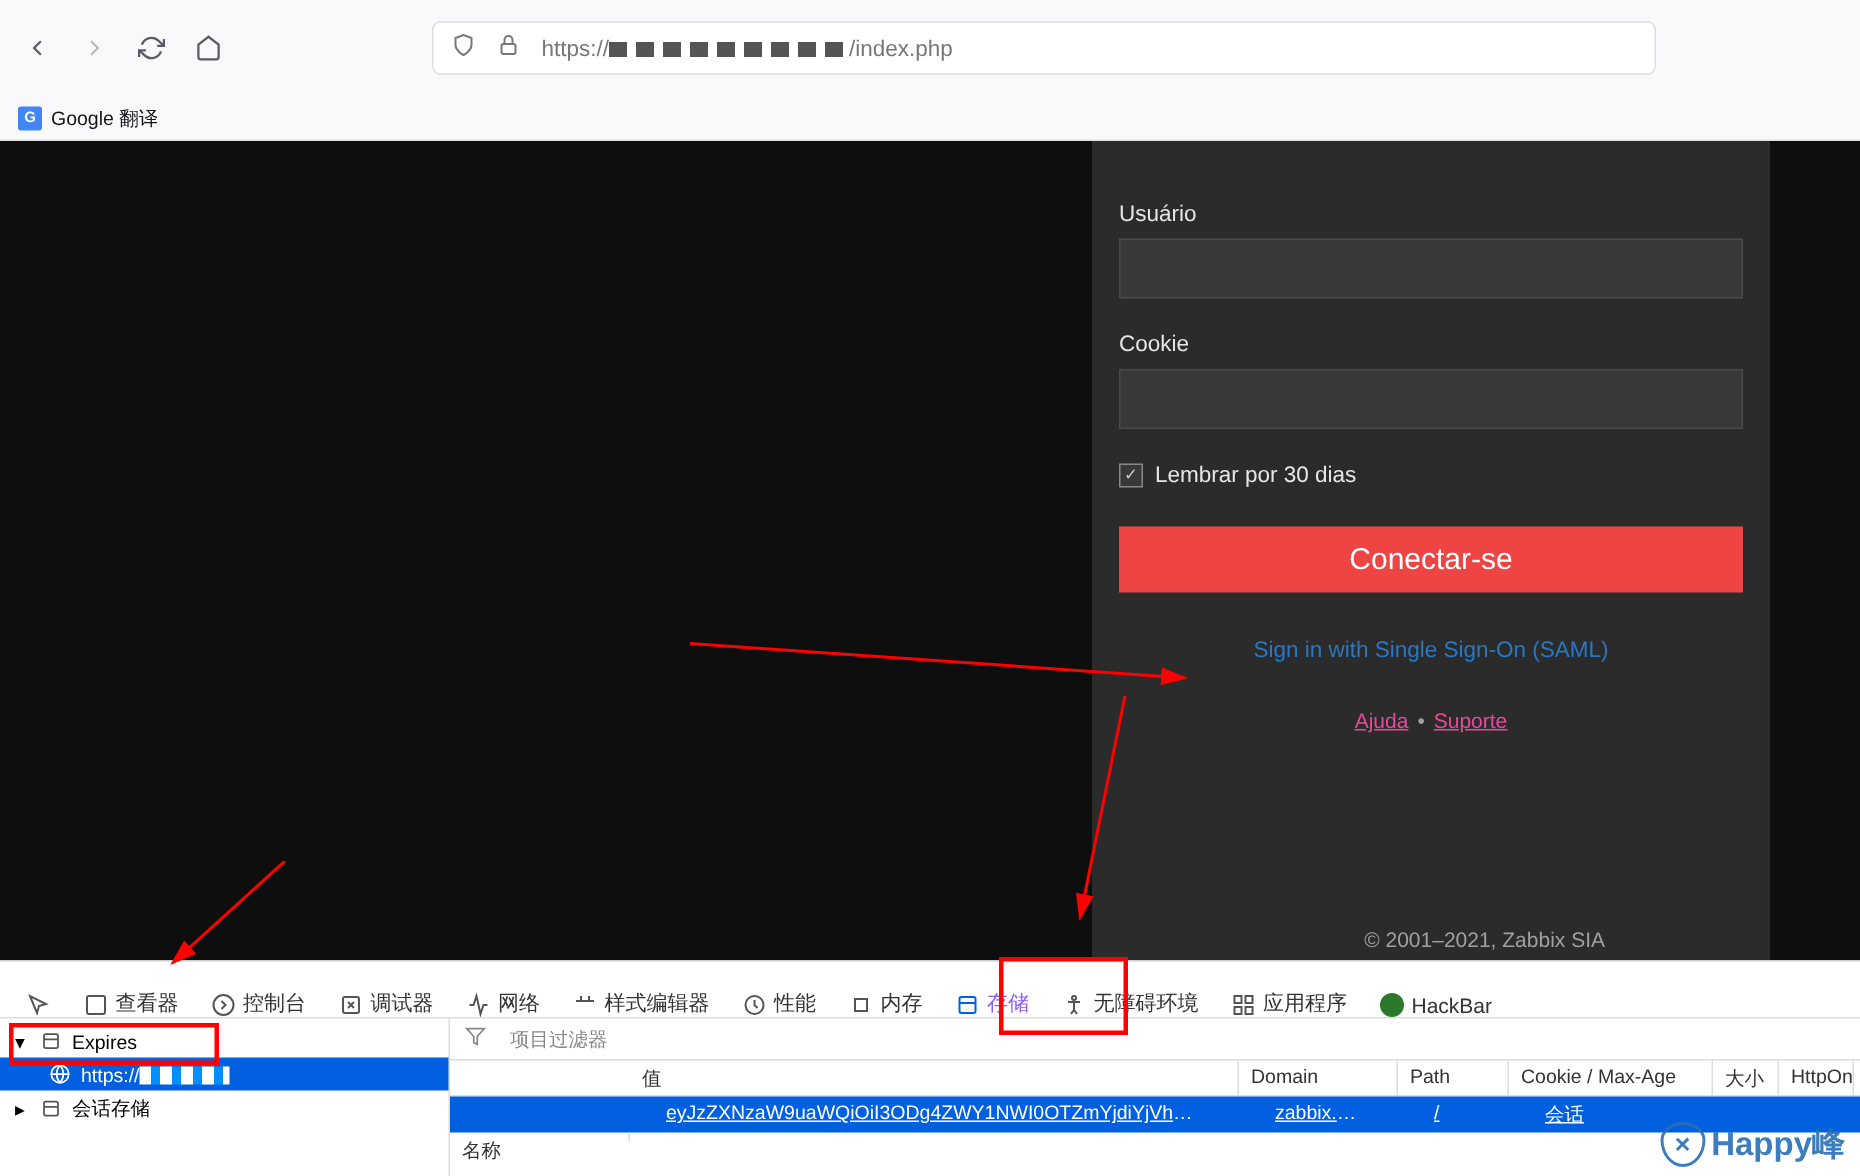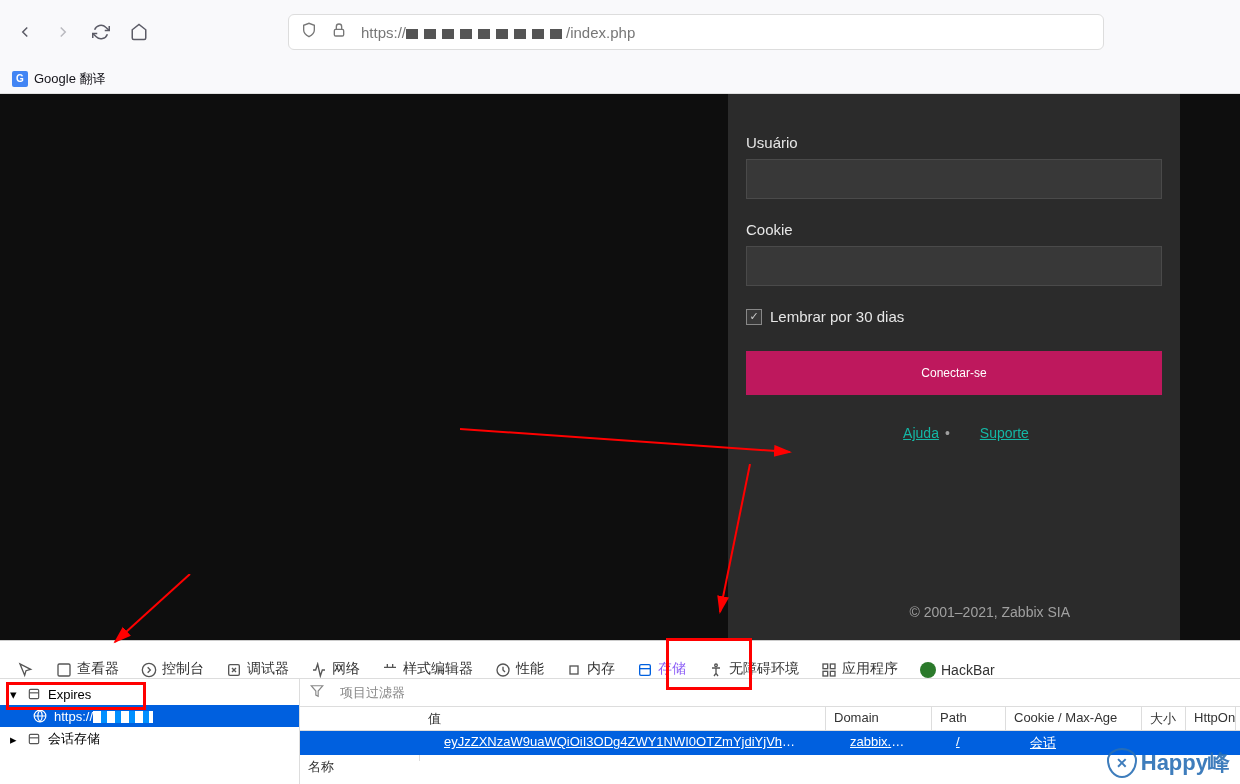--- a/index.html
+++ b/index.html
@@ -17,26 +17,26 @@
 .bookmark-item { display: flex; align-items: center; gap: 6px; font-size: 13px; color: #15141a; }
 .translate-icon { width:16px; height:16px; background:#4285f4; border-radius:2px; display:flex; align-items:center; justify-content:center; color:#fff; font-size:10px; font-weight:bold; }
 
 
 .page-content { height: 546px; background: #0e0e0e; position: relative; display: flex; justify-content: flex-end; }
 .login-panel { width: 452px; background: #2b2b2b; padding: 40px 18px 20px; margin-right: 60px; display:flex; flex-direction:column; }
 .form-label { color: #e6e6e6; font-size: 15px; margin-bottom: 8px; }
 .form-input { width: 100%; height: 40px; background: #383838; border: 1px solid #4a4a4a; margin-bottom: 22px; padding: 0 10px; color: #fff; }
 .checkbox-row { display: flex; align-items: center; gap: 8px; color: #e6e6e6; font-size: 15px; margin-bottom: 26px; }
 .checkbox { width: 16px; height: 16px; border: 1px solid #888; background: #383838; display:flex; align-items:center; justify-content:center; color:#ccc; font-size:11px; }
-.connect-btn { width: 100%; height: 44px; background: #be185d; color: #fff; border: none; font-size: 12px; cursor: pointer; }
+.connect-btn { width: 100%; height: 44px; background: #ef4444; color: #fff; border: none; font-size: 20px; cursor: pointer; }
 .saml-link { color: #2878c4; text-align: center; font-size: 15px; margin-top: 30px; cursor: pointer; }
 .help-row { text-align: center; margin-top: 30px; font-size: 14px; }
-.help-row a { color: #14b8a6; text-decoration: underline; cursor:pointer;margin-left:24px; }
+.help-row a { color: #ec4899; text-decoration: underline; cursor:pointer; }
 .help-sep { color:#a0a0a0; margin: 0 6px; }
-.copyright { position:absolute; right:170px; bottom:20px; font-size:14px; color:#a0a0a0; }
+.copyright { position:absolute; right:170px; bottom:6px; font-size:14px; color:#a0a0a0; }
 
 
 .arrow { position:absolute; pointer-events:none; }
 
 
 .devtools { background:#fff; border-top:1px solid #ccc; }
 .devtools-tabs { height:38px; display:flex; align-items:center; padding:0 8px; gap:2px; border-bottom:1px solid #ddd; }
 .dt-tab { display:flex; align-items:flex-end; gap:5px; padding:0 10px; height:100%; font-size:14px; color:#333; cursor:pointer; }
 .dt-tab.active { color:#8b5cf6; }
 .dt-tab svg { width:16px; height:16px; }
@@ -119,20 +119,21 @@
   <div class="login-panel">
     <div class="form-label">Usuário</div>
     <input class="form-input" style="">
     <div class="form-label">Cookie</div>
     <input class="form-input" type="password" style="">
     <div class="checkbox-row">
       <span class="checkbox">✓</span>
       <span>Lembrar por 30 dias</span>
     </div>
     <button class="connect-btn">Conectar-se</button>
+    <div class="saml-link">Sign in with Single Sign-On (SAML)</div>
     <div class="help-row">
       <a>Ajuda</a><span class="help-sep">•</span><a>Suporte</a>
     </div>
   </div>
   <div class="copyright">© 2001–2021, Zabbix SIA</div>
 
   <svg class="arrow" style="left:460px; top:330px;" width="350" height="40">
     <defs>
         <marker id="ah1" markerWidth="10" markerHeight="10" refX="8" refY="3" orient="auto">
           <path d="M0,0 L0,6 L9,3 z" fill="#ff0000"></path>

